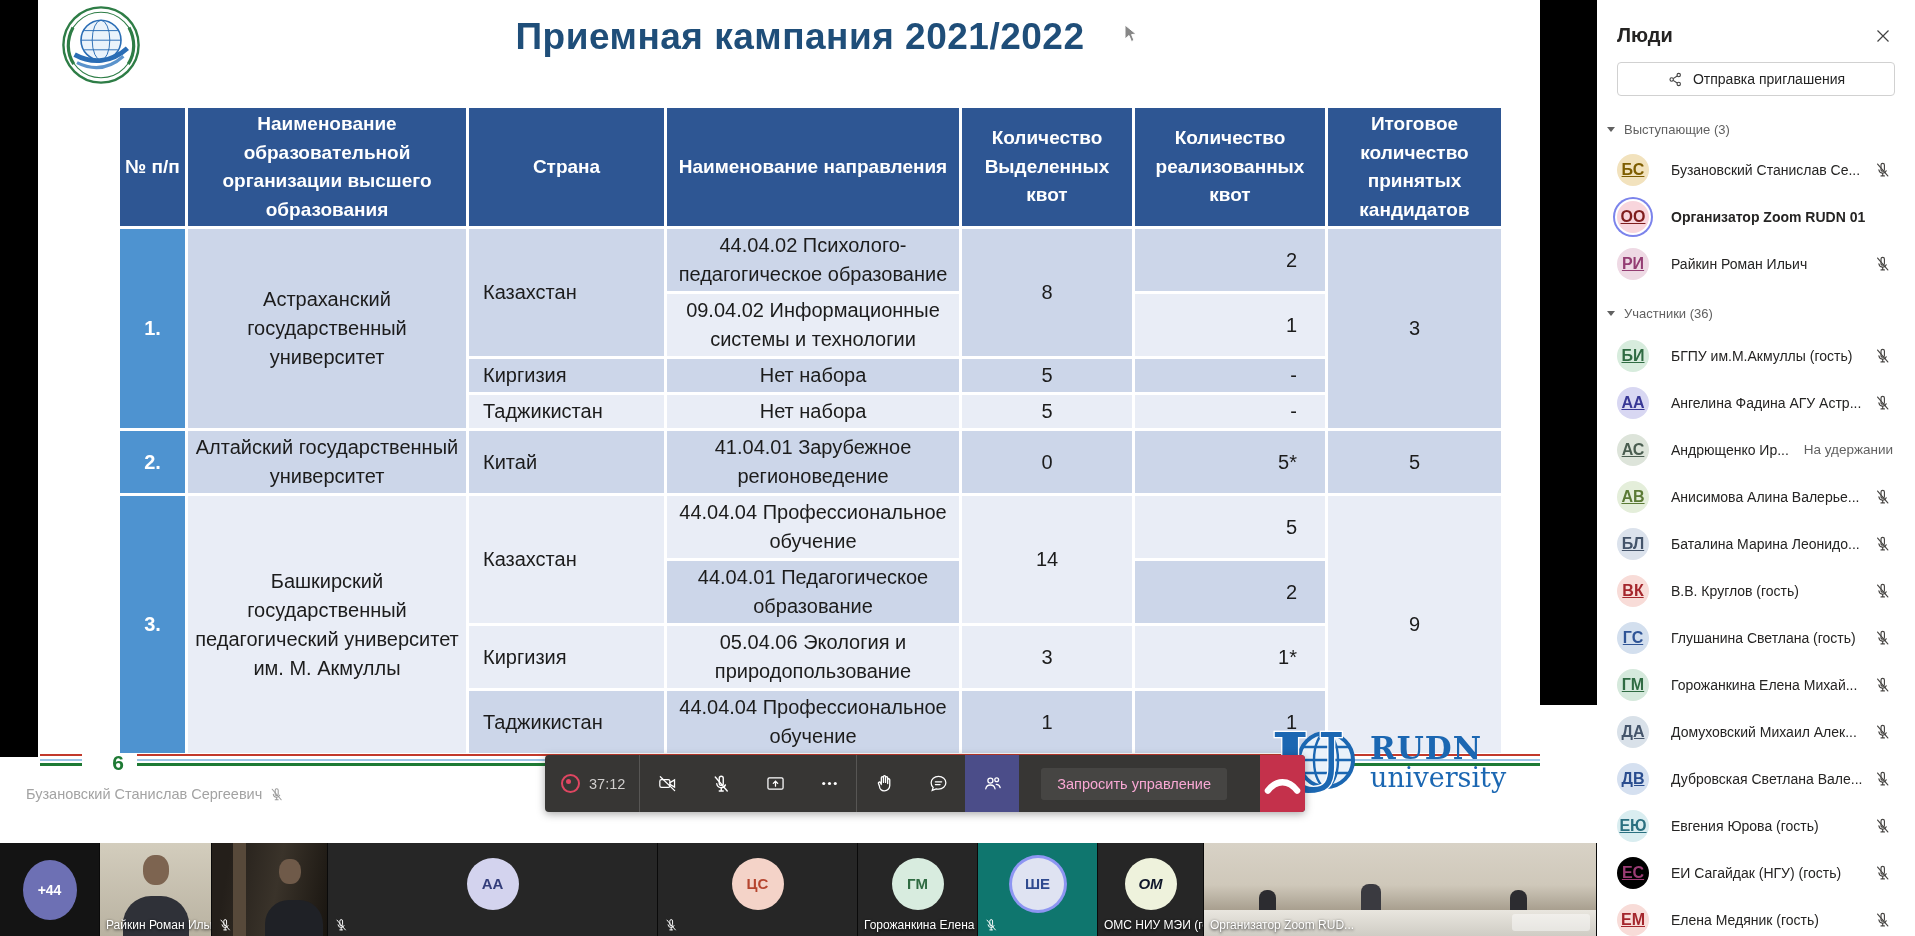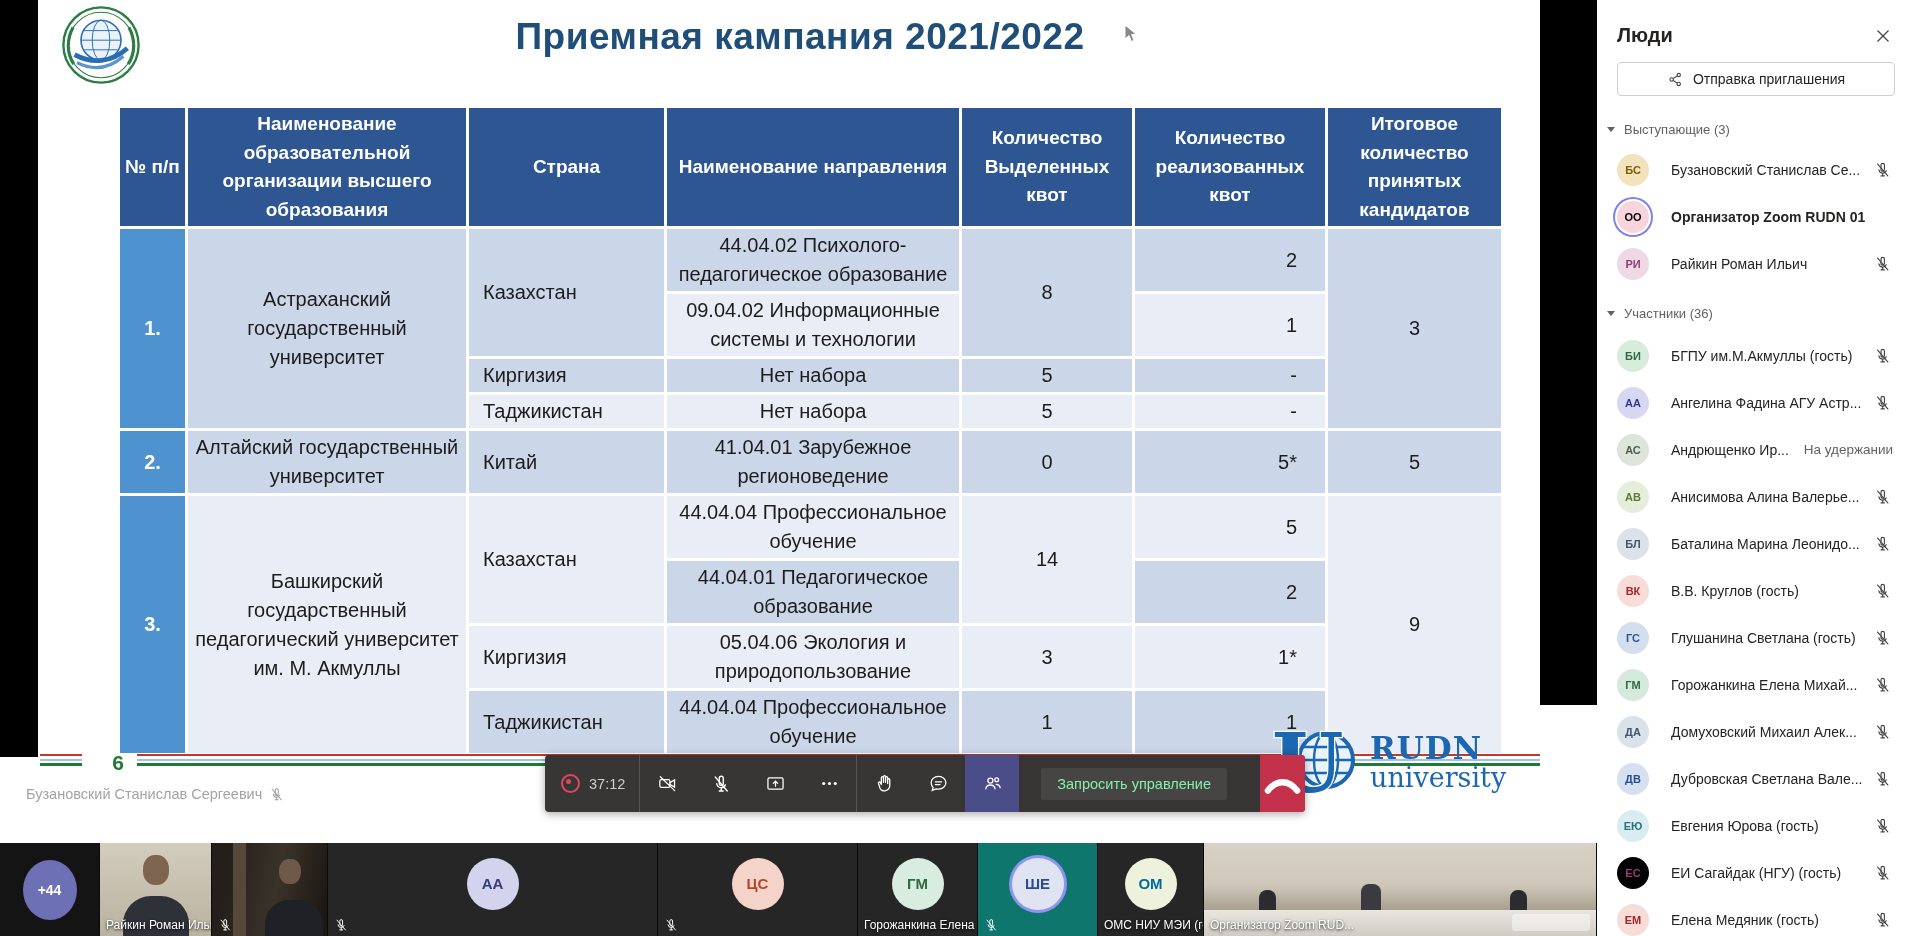--- a/index.html
+++ b/index.html
@@ -54,21 +54,21 @@
        box-shadow:0 2px 8px rgba(0,0,0,.35);z-index:5;}
   .tb-rec{display:flex;align-items:center;gap:9px;padding:0 14px 0 16px;}
   .recdot{width:15px;height:15px;border:2.5px solid #df4661;border-radius:50%;position:relative;}
   .recdot:after{content:"";position:absolute;left:3px;top:3px;width:5px;height:5px;background:#df4661;border-radius:50%;}
   .tb-time{font-size:14.5px;color:#d0cecd;}
   .tb-div{width:1px;height:57px;background:rgba(255,255,255,.16);}
   .tb-btn{width:54px;height:57px;display:flex;align-items:center;justify-content:center;cursor:pointer;}
   .tb-btn svg{width:21px;height:21px;}
   .tb-people{background:#4b4d89;}
   .tb-req{margin:0 18px 0 22px;height:32px;padding:0 16px;display:flex;align-items:center;
-       background:rgba(255,255,255,.08);border-radius:3px;color:#86efac;font-size:14.5px;}
+       background:rgba(255,255,255,.08);border-radius:3px;color:#f9a8d4;font-size:14.5px;}
   .tb-hang{width:45px;height:57px;margin-left:auto;background:#c4314b;border-radius:0 4px 4px 0;
        display:flex;align-items:center;justify-content:center;cursor:pointer;}
   
   .filmstrip{position:absolute;left:0;top:843px;width:1597px;height:93px;background:#0a0a0a;
        display:flex;}
   .tile{position:relative;height:93px;background:#262626;flex:0 0 auto;overflow:hidden;
        border-right:1px solid #0a0a0a;box-sizing:border-box;}
   .ovf{position:absolute;left:50%;top:50%;transform:translate(-50%,-50%);width:54px;height:60px;
        border-radius:50%;display:flex;align-items:center;justify-content:center;color:#fff;
        font-size:14px;font-weight:bold;}
@@ -105,21 +105,21 @@
        font-size:14px;color:#242424;background:#fff;cursor:pointer;}
   .sec{position:absolute;left:10px;display:flex;align-items:center;gap:9px;
        font-size:13px;color:#616161;cursor:pointer;}
   .sec .chev{width:0;height:0;border-left:4.5px solid transparent;border-right:4.5px solid transparent;
        border-top:5px solid #616161;}
   #speakers-label{top:122px;} #participants-label{top:306px;}
   .plist{position:absolute;left:0;width:318px;}
   #speakers-list{top:146px;} #participants-list{top:332px;}
   .prow{position:relative;height:47px;display:flex;align-items:center;padding-left:20px;cursor:pointer;}
   .avatar{width:32px;height:32px;border-radius:50%;display:flex;align-items:center;justify-content:center;
-       font-size:11px;font-weight:bold;flex:0 0 auto;}
+       font-size:16px;font-weight:bold;flex:0 0 auto;text-decoration:underline;}
   .ring{box-shadow:0 0 0 2px #fff,0 0 0 4px #7b83eb;}
   .pname{margin-left:22px;font-size:14px;white-space:nowrap;overflow:hidden;max-width:205px;}
   .pname.bold{font-weight:bold;}
   .prowmic{position:absolute;right:24px;top:50%;transform:translateY(-50%);}
   .prowmic .micsvg{width:17px;height:17px;color:#484644;}
   .pstatus{position:absolute;right:22px;font-size:13.5px;color:#616161;}
   .micsvg{display:block;}
 </style>
 </head>
 <body>
@@ -399,21 +399,21 @@
           <span class="tmic">
             <svg class="micsvg" viewBox="0 0 16 16" fill="none" stroke="currentColor" stroke-width="1.1" stroke-linecap="round">
               <path d="M6.6 3.4a1.6 1.6 0 0 1 3.2 0v4.2a1.6 1.6 0 0 1-3.2 0z"></path>
               <path d="M4.6 7.8a3.6 3.6 0 0 0 6.9.9M8.2 11.6v2M6.6 13.6h3.2"></path>
               <path d="M3.4 2.4l9.6 11.2"></path>
             </svg>
           </span>
         </div>
       </div>
       <div class="tile tile-avatar" style="width: 106px;">
-        <span class="tav" style="background: rgb(238, 242, 220); color: #0369a1;">ОМ</span>
+        <span class="tav" style="background: rgb(238, 242, 220); color: #0f172a; font-style: italic;">ОМ</span>
         <div class="tlabel">
           <span class="tname">ОМС НИУ МЭИ (гос...</span>
         </div>
       </div>
       <div class="tile tile-room" style="width: 393px;">
         <div class="vroom">
           <span class="fig f1"></span>
           <span class="fig f2"></span>
           <span class="fig f3"></span>
           <div class="tablefg"></div>
@@ -449,21 +449,21 @@
           <span class="pname">Бузановский Станислав Се...</span>
           <span class="prowmic">
             <svg class="micsvg" viewBox="0 0 16 16" fill="none" stroke="currentColor" stroke-width="1.1" stroke-linecap="round">
               <path d="M6.6 3.4a1.6 1.6 0 0 1 3.2 0v4.2a1.6 1.6 0 0 1-3.2 0z"></path>
               <path d="M4.6 7.8a3.6 3.6 0 0 0 6.9.9M8.2 11.6v2M6.6 13.6h3.2"></path>
               <path d="M3.4 2.4l9.6 11.2"></path>
             </svg>
           </span>
         </div>
         <div class="prow">
-          <span class="avatar ring" style="background: rgb(248, 213, 220); color: #000000;">ОО</span>
+          <span class="avatar ring" style="background: rgb(248, 213, 220); color: #7f1d1d;">ОО</span>
           <span class="pname bold">Организатор Zoom RUDN 01</span>
         </div>
         <div class="prow">
           <span class="avatar" style="background: rgb(238, 217, 228); color: rgb(148, 61, 115);">РИ</span>
           <span class="pname">Райкин Роман Ильич</span>
           <span class="prowmic">
             <svg class="micsvg" viewBox="0 0 16 16" fill="none" stroke="currentColor" stroke-width="1.1" stroke-linecap="round">
               <path d="M6.6 3.4a1.6 1.6 0 0 1 3.2 0v4.2a1.6 1.6 0 0 1-3.2 0z"></path>
               <path d="M4.6 7.8a3.6 3.6 0 0 0 6.9.9M8.2 11.6v2M6.6 13.6h3.2"></path>
               <path d="M3.4 2.4l9.6 11.2"></path>

